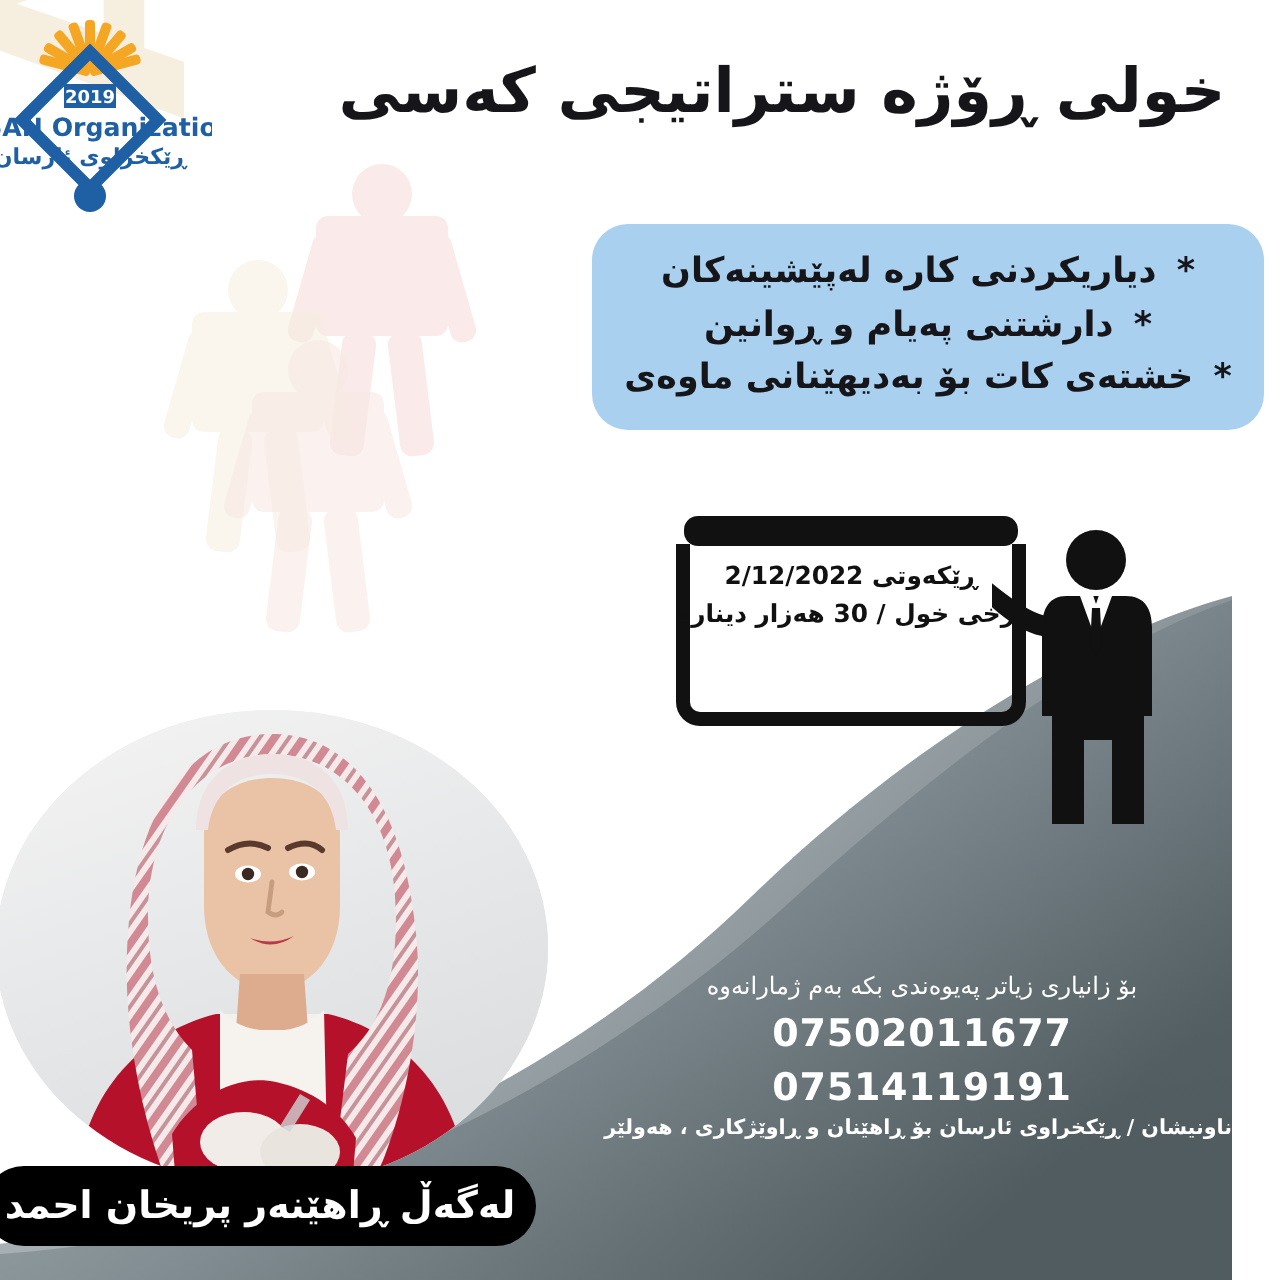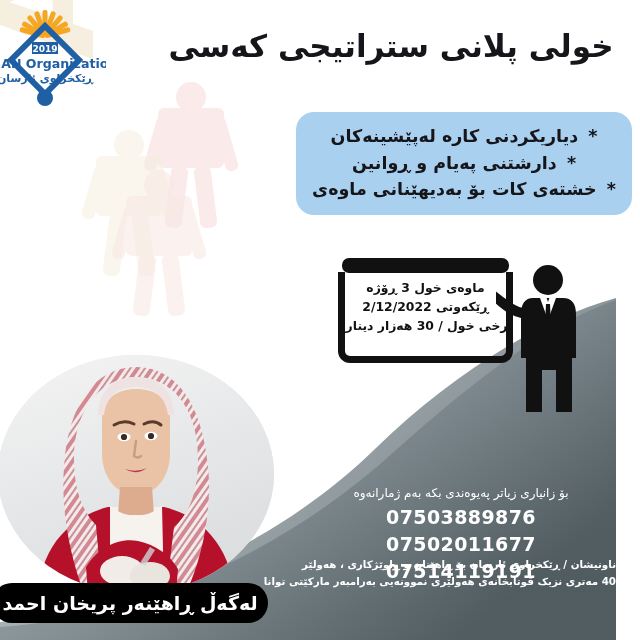--- a/index.html
+++ b/index.html
@@ -226,42 +226,41 @@
         <path d="M61 20 L95 54 L61 88 L27 54 Z" fill="none" stroke="#1f5fa4" stroke-width="6"></path>
       </g>
       <rect x="48" y="36" width="26" height="12" fill="#1f5fa4"></rect>
       <text x="61" y="45.5" text-anchor="middle" fill="#ffffff" font-size="9" font-weight="700" font-family="DejaVu Sans, Liberation Sans, sans-serif" id="logo-year-text">2019</text>
       <text x="61" y="62" text-anchor="middle" fill="#1f5fa4" font-size="12.6" font-weight="700" font-family="DejaVu Sans, Liberation Sans, sans-serif" id="logo-name-en-text">ARSAN Organization</text>
       <text x="61" y="76" text-anchor="middle" fill="#1f5fa4" font-size="11" font-weight="700" direction="rtl" font-family="DejaVu Sans, Liberation Sans, sans-serif" id="logo-name-ku-text">ڕێکخراوی ئارسان</text>
       <circle cx="61" cy="92" r="8" fill="#1f5fa4"></circle>
     </svg>
   </div>
 
-  <div class="title">خولی پلانی ستراتیجی کەسی</div>
+  <div class="title">خولی ڕۆژە ستراتیجی کەسی</div>
 
   <div class="blue-card">
     <div class="line">
       <span class="ast">*</span>
       <span>دیاریکردنی کارە لەپێشینەکان</span>
     </div>
     <div class="line">
       <span class="ast">*</span>
       <span>دارشتنی پەیام و ڕوانین</span>
     </div>
     <div class="line">
       <span class="ast">*</span>
       <span>خشتەی کات بۆ بەدیهێنانی ماوەی</span>
     </div>
   </div>
 
   <div class="board">
     <div class="bar"></div>
     <div class="frame"></div>
     <div class="inner">
-      <div class="bline">ماوەی خول 3 ڕۆژە</div>
       <div class="bline">ڕێکەوتی 2/12/2022</div>
       <div class="bline">نرخی خول / 30 هەزار دینارە</div>
     </div>
   </div>
 
   <div class="silhouette">
     <svg width="110" height="160" viewBox="0 0 110 160">
       <g fill="#111111">
         <circle cx="52" cy="18" r="15"></circle>
         <path d="M37 36 L67 36 C76 36 80 42 80 52 L80 96 L76 96 L76 150 L60 150 L60 108 L46 108 L46 150 L30 150 L30 96 L25 96 L25 52 C25 42 29 36 37 36 Z"></path>
@@ -315,23 +314,21 @@
       <path d="M142 208 l10 -16 l5 3 l-10 16 Z" fill="#cfd3d6" opacity="0.8"></path>
     </svg>
   </div>
 
   <div class="name-pill">
     <span>لەگەڵ ڕاهێنەر پریخان احمد</span>
   </div>
 
   <div class="contact">
     <div class="cta">بۆ زانیاری زیاتر پەیوەندی بکە بەم ژمارانەوە</div>
-    <div class="phone">07503889876</div>
     <div class="phone">07502011677</div>
     <div class="phone">07514119191</div>
   </div>
 
   <div class="addr">
     <div class="aline">ناونیشان / ڕێکخراوی ئارسان بۆ ڕاهێنان و ڕاوێژکاری ، هەولێر</div>
-    <div class="aline">40 مەتری نزیک قوتابخانەی هەولێری نموونەیی بەرامبەر مارکێتی توانا</div>
   </div>
 
 </div>
 
 </body></html>

